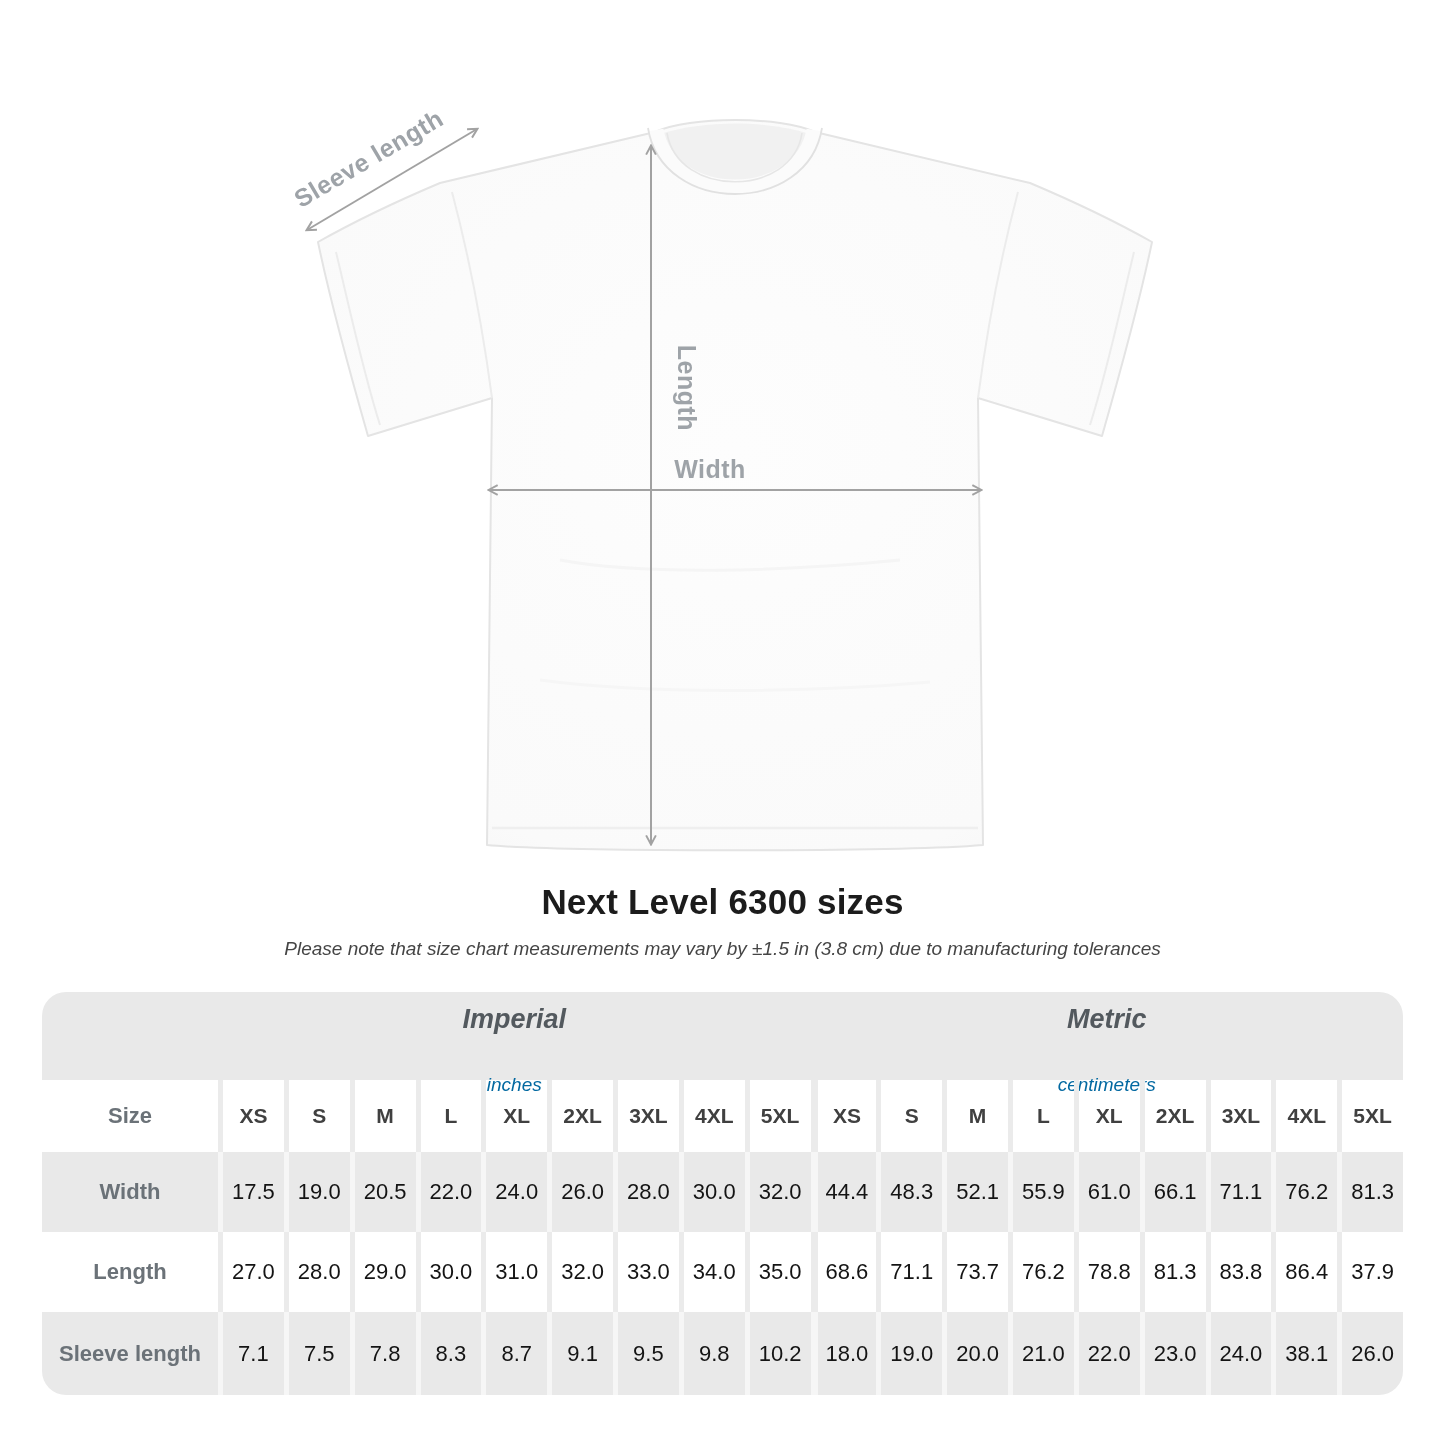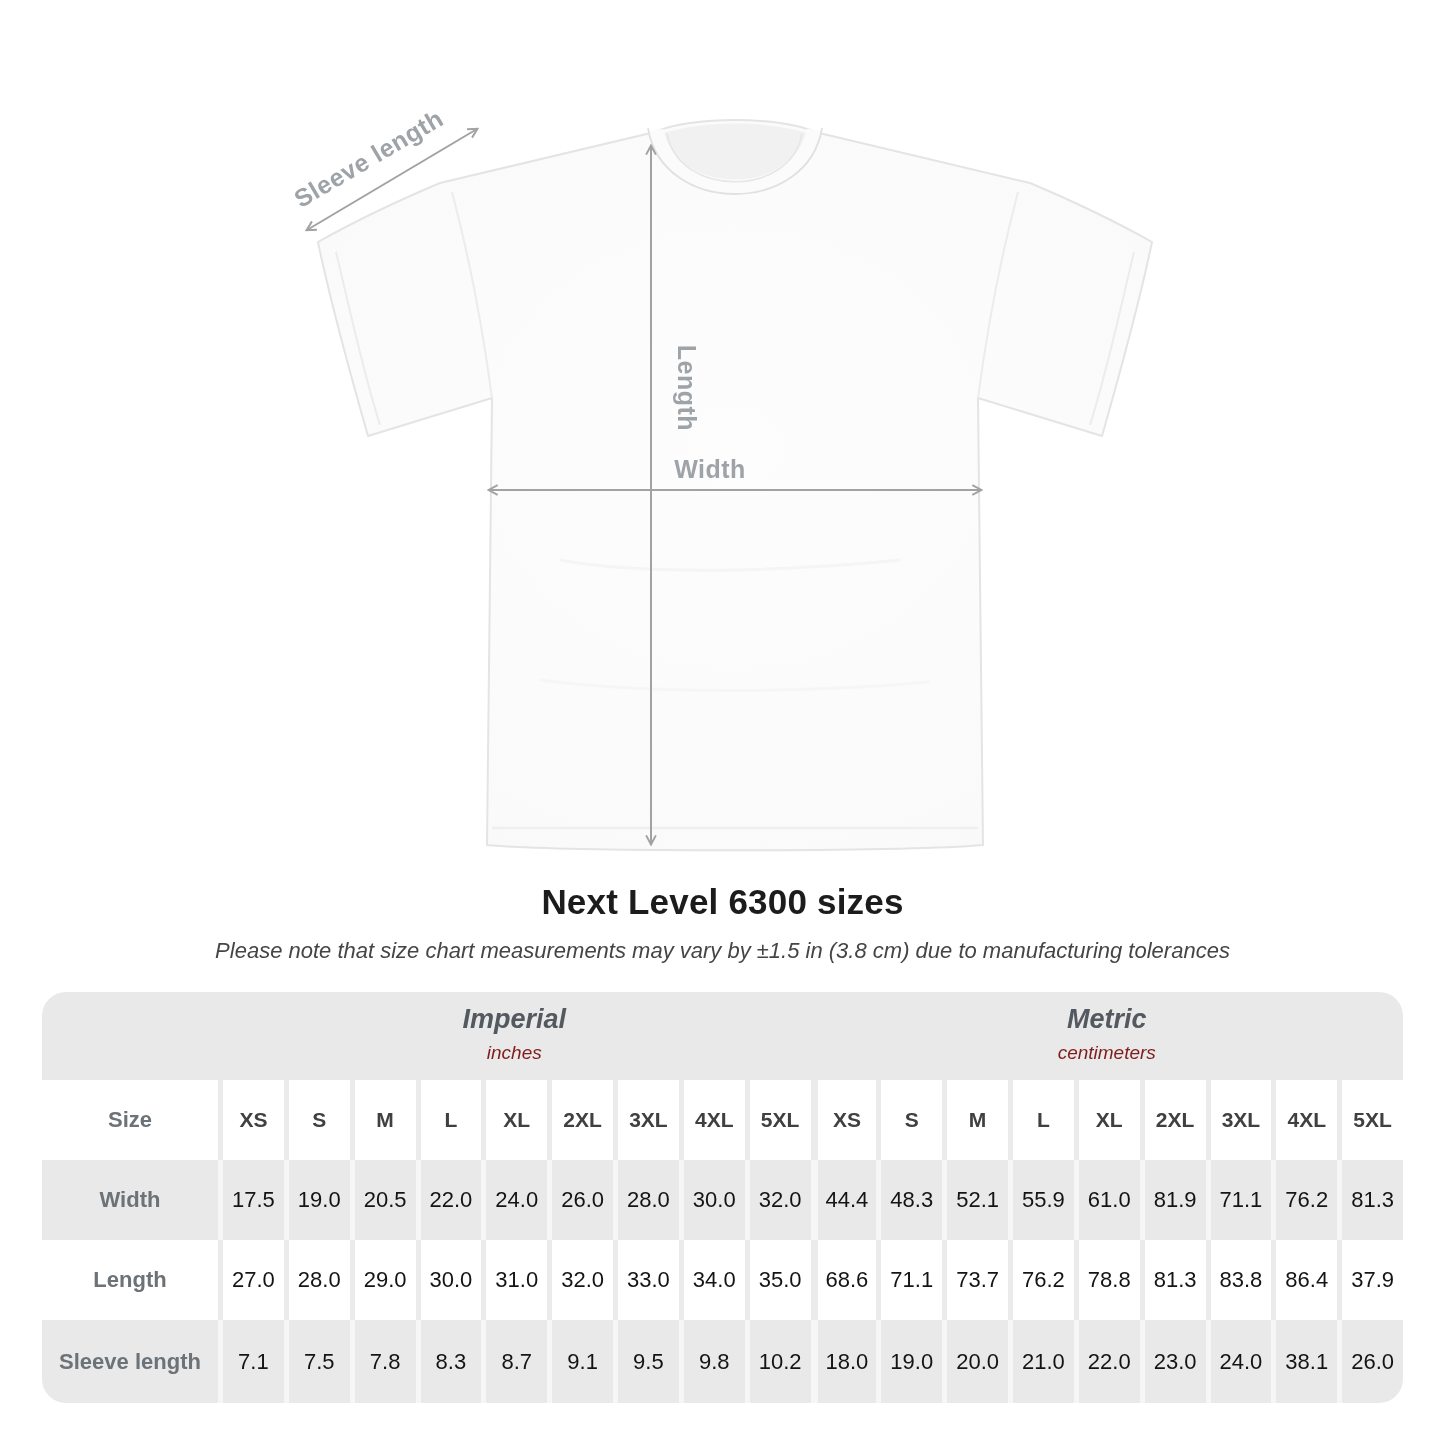--- a/index.html
+++ b/index.html
@@ -7,41 +7,41 @@
     position:relative;width:1445px;height:1445px;background:#ffffff;
     font-family:"Liberation Sans", sans-serif;overflow:hidden;
   }
   .shirt-svg{position:absolute;left:0;top:0;}
   .title{
     position:absolute;top:882px;left:0;width:100%;text-align:center;
     font-size:35px;font-weight:bold;color:#1c1c1c;letter-spacing:.2px;
   }
   .subtitle{
     position:absolute;top:938px;left:0;width:100%;text-align:center;
-    font-size:22px;font-style:italic;color:#454545;
+    font-size:19px;font-style:italic;color:#454545;
   }
   .size-table{
     position:absolute;left:42px;top:992px;width:1361px;
     border-radius:24px;overflow:hidden;
   }
   .tr{display:grid;grid-template-columns:176px repeat(18,1fr);}
   .group-row{background:#e9e9e9;height:88px;}
-  .head-row{height:80px;}
+  .head-row{height:72px;}
   .data-row{height:80px;}
   .last-row{height:83px;}
   .r-white{background:#ffffff;--sep:#ebebeb;}
   .r-gray{background:#e9e9e9;--sep:#f6f6f6;}
   .td{display:flex;align-items:center;justify-content:center;box-sizing:border-box;}
   .td.v{border-left:5px solid var(--sep);font-size:22px;color:#141414;}
   .td.gstart{border-left-width:7px;}
   .head-row .td.v{font-size:21px;font-weight:bold;color:#404040;}
   .td.label{font-size:22px;font-weight:bold;color:#6b7278;}
   .group{grid-column:span 9;flex-direction:column;justify-content:flex-start;padding-top:12px;gap:7px;}
   .gname{font-size:27px;font-weight:bold;font-style:italic;color:#53595e;}
-  .gunit{font-size:19px;font-style:italic;color:#7f1d1d;}
+  .gunit{font-size:19px;font-style:italic;color:#0369a1;margin-top:32px;}
   .diag-label{font-weight:bold;font-size:25px;fill:#9ea3a8;letter-spacing:.5px;}
 </style>
 </head>
 <body>
 
 <div class="canvas">
 
   <svg class="shirt-svg" width="1445" height="880" viewBox="0 0 1445 880">
     <defs>
       <radialGradient id="bodyg" cx="50%" cy="45%" r="75%">
@@ -133,21 +133,21 @@
       <div class="td v">24.0</div>
       <div class="td v">26.0</div>
       <div class="td v">28.0</div>
       <div class="td v">30.0</div>
       <div class="td v">32.0</div>
       <div class="td v gstart">44.4</div>
       <div class="td v">48.3</div>
       <div class="td v">52.1</div>
       <div class="td v">55.9</div>
       <div class="td v">61.0</div>
-      <div class="td v">81.9</div>
+      <div class="td v">66.1</div>
       <div class="td v">71.1</div>
       <div class="td v">76.2</div>
       <div class="td v">81.3</div>
     </div>
 
     <div class="tr data-row r-white">
       <div class="td label">Length</div>
       <div class="td v">27.0</div>
       <div class="td v">28.0</div>
       <div class="td v">29.0</div>

